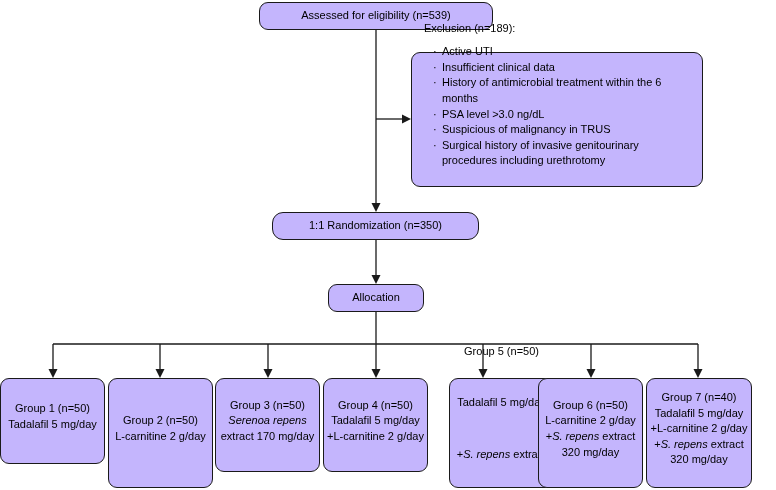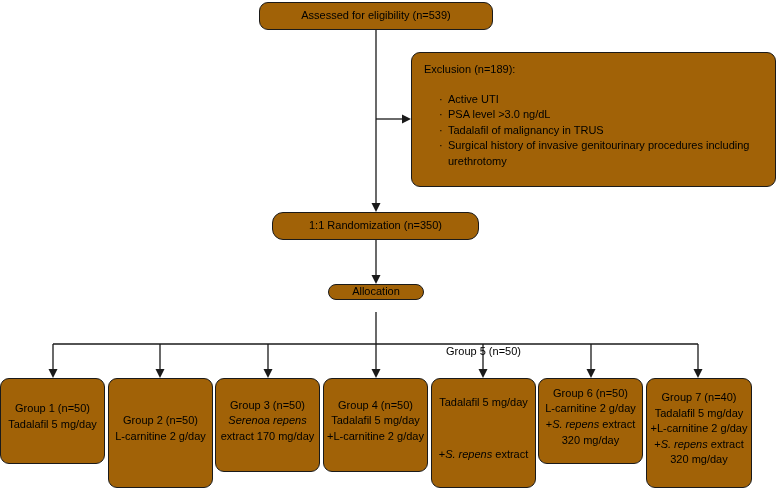--- a/index.html
+++ b/index.html
@@ -14,21 +14,21 @@
     height: 490px;
     background: #ffffff;
     font-family: "Liberation Sans", "DejaVu Sans", sans-serif;
     overflow: hidden;
   }
   .box {
     position: absolute;
     box-sizing: border-box;
     border: 1.3px solid #1a1a1a;
     border-radius: 9px;
-    background: #a16207;
+    background: #c4b5fd;
     color: #000000;
     font-size: 11px;
     line-height: 15.6px;
     display: flex;
     align-items: center;
     justify-content: center;
     text-align: center;
     white-space: pre-line;
   }
   .box-left {
@@ -37,21 +37,21 @@
     align-items: flex-start;
     padding: 9px 10px 9px 12px;
     white-space: normal;
   }
   .excl-title {
     display: block;
     margin: 0 0 0 0;
   }
   .excl-list {
     list-style: none;
-    margin: 14px;
+    margin: 8px;
     padding: 0;
   }
   .excl-list li {
     position: relative;
     padding-left: 10px;
     line-height: 15.6px;
   }
   .excl-list li::before {
     content: "\00B7";
     position: absolute;
@@ -114,41 +114,43 @@
     <line class="conn" x1="591" y1="344" x2="591" y2="371"></line>
     <polygon class="arrowhead" points="591,378 586.5,369 595.5,369"></polygon>
     <line class="conn" x1="698" y1="344" x2="698" y2="371"></line>
     <polygon class="arrowhead" points="698,378 693.5,369 702.5,369"></polygon>
   </svg>
 
   <div class="box" style="left:259px; top:2px; width:234px; height:28px;">
     <span>Assessed for eligibility (n=539)</span>
   </div>
 
-  <div class="box box-left" style="left:411px; top:52px; width:365px; height:135px;">
+  <div class="box box-left" style="left:411px; top:52px; width:292px; height:135px;align-items:flex-end;">
     <div style="width:100%;">
       <span class="excl-title">Exclusion (n=189):</span>
       <ul class="excl-list">
           <li>Active UTI</li>
+          <li>Insufficient clinical data</li>
+          <li>History of antimicrobial treatment within the 6 months</li>
           <li>PSA level &gt;3.0 ng/dL</li>
-          <li>Tadalafil of malignancy in TRUS</li>
+          <li>Suspicious of malignancy in TRUS</li>
           <li>Surgical history of invasive genitourinary procedures including urethrotomy</li>
         </ul>
     </div>
   </div>
 
   <div class="box" style="left:272px; top:212px; width:207px; height:28px;border-radius:11px;">
     <span>1:1 Randomization (n=350)</span>
   </div>
 
-  <div class="box" style="left:328px; top:284px; width:96px; height:16px;">
+  <div class="box" style="left:328px; top:284px; width:96px; height:28px;">
     <span>Allocation</span>
   </div>
 
   <div class="box grp" style="left:0px; top:378px; width:105px; height:86px;"><span class="ln">Group 1 (n=50)</span><span class="ln">Tadalafil 5 mg/day</span></div>
   <div class="box grp" style="left:108px; top:378px; width:105px; height:110px;"><span class="ln">Group 2 (n=50)</span><span class="ln">L-carnitine 2 g/day</span></div>
   <div class="box grp" style="left:215px; top:378px; width:105px; height:94px;"><span class="ln">Group 3 (n=50)</span><span class="ln"><span class="it">Serenoa repens</span></span><span class="ln">extract 170 mg/day</span></div>
   <div class="box grp" style="left:323px; top:378px; width:105px; height:94px;"><span class="ln">Group 4 (n=50)</span><span class="ln">Tadalafil 5 mg/day</span><span class="ln">+L-carnitine 2 g/day</span></div>
-  <div class="box grp" style="left:431px; top:378px; width:105px; height:110px;gap:36px;"><span class="ln">Group 5 (n=50)</span><span class="ln">Tadalafil 5 mg/day</span><span class="ln">+<span class="it">S. repens</span> extract</span><span class="ln">320 mg/day</span></div>
-  <div class="box grp" style="left:538px; top:378px; width:105px; height:86px;"><span class="ln">Group 6 (n=50)</span><span class="ln">L-carnitine 2 g/day</span><span class="ln">+<span class="it">S. repens</span> extract</span><span class="ln">320 mg/day</span></div>
+  <div class="box grp" style="left:449px; top:378px; width:105px; height:110px;gap:36px;"><span class="ln">Group 5 (n=50)</span><span class="ln">Tadalafil 5 mg/day</span><span class="ln">+<span class="it">S. repens</span> extract</span><span class="ln">320 mg/day</span></div>
+  <div class="box grp" style="left:538px; top:378px; width:105px; height:110px;"><span class="ln">Group 6 (n=50)</span><span class="ln">L-carnitine 2 g/day</span><span class="ln">+<span class="it">S. repens</span> extract</span><span class="ln">320 mg/day</span></div>
   <div class="box grp" style="left:646px; top:378px; width:106px; height:110px;"><span class="ln">Group 7 (n=40)</span><span class="ln">Tadalafil 5 mg/day</span><span class="ln">+L-carnitine 2 g/day</span><span class="ln">+<span class="it">S. repens</span> extract</span><span class="ln">320 mg/day</span></div>
 
 </div>
 
 </body></html>

